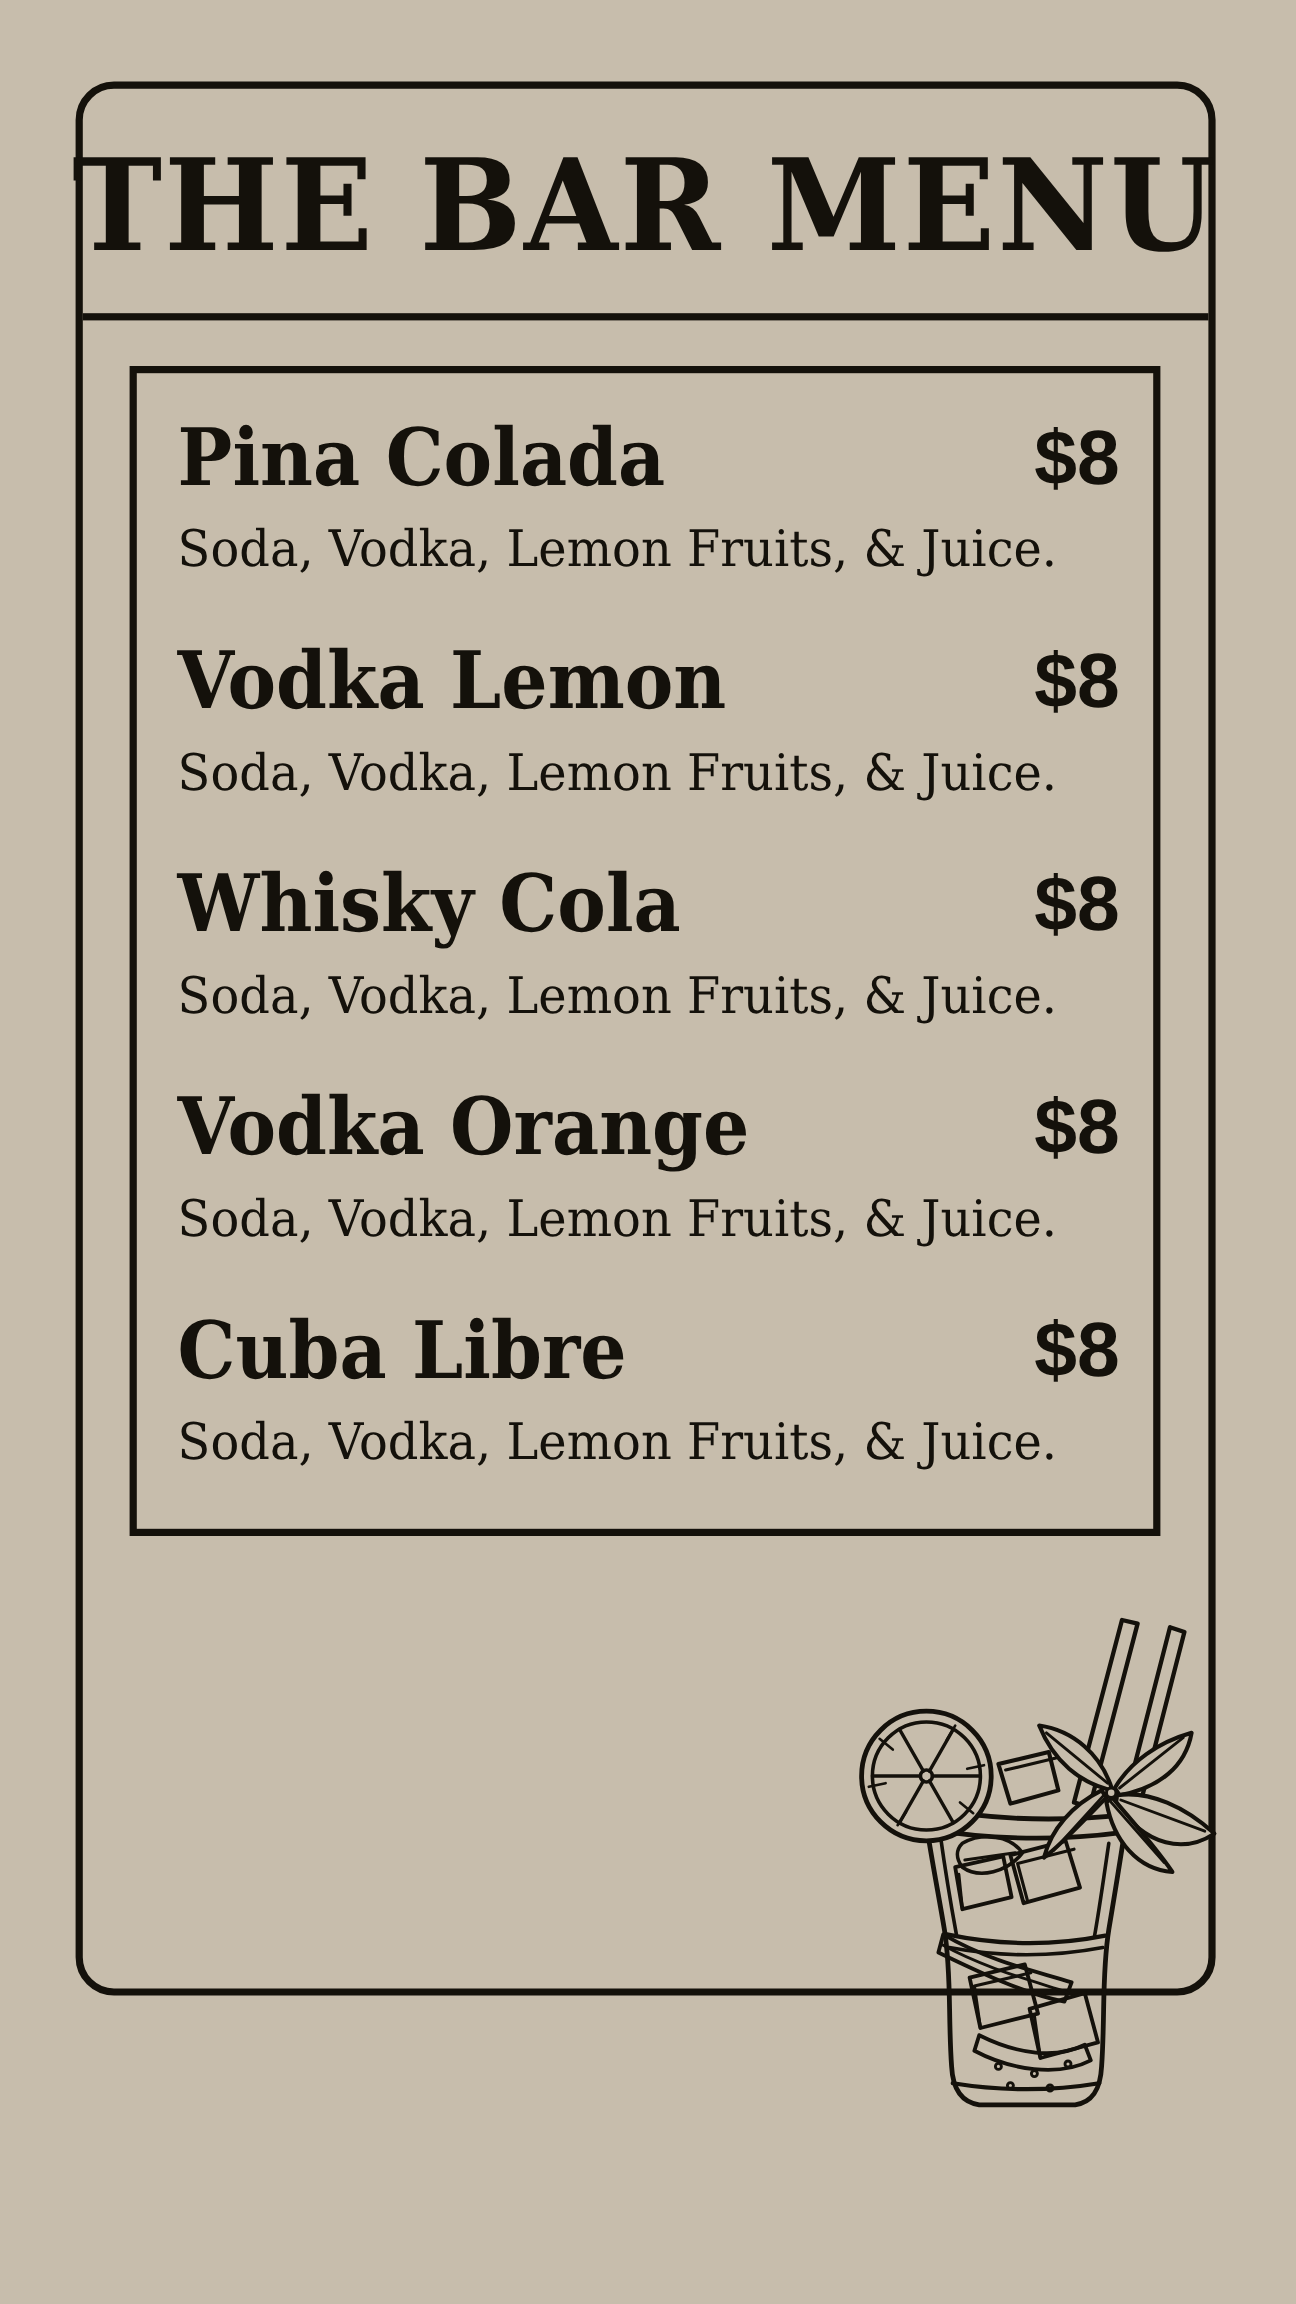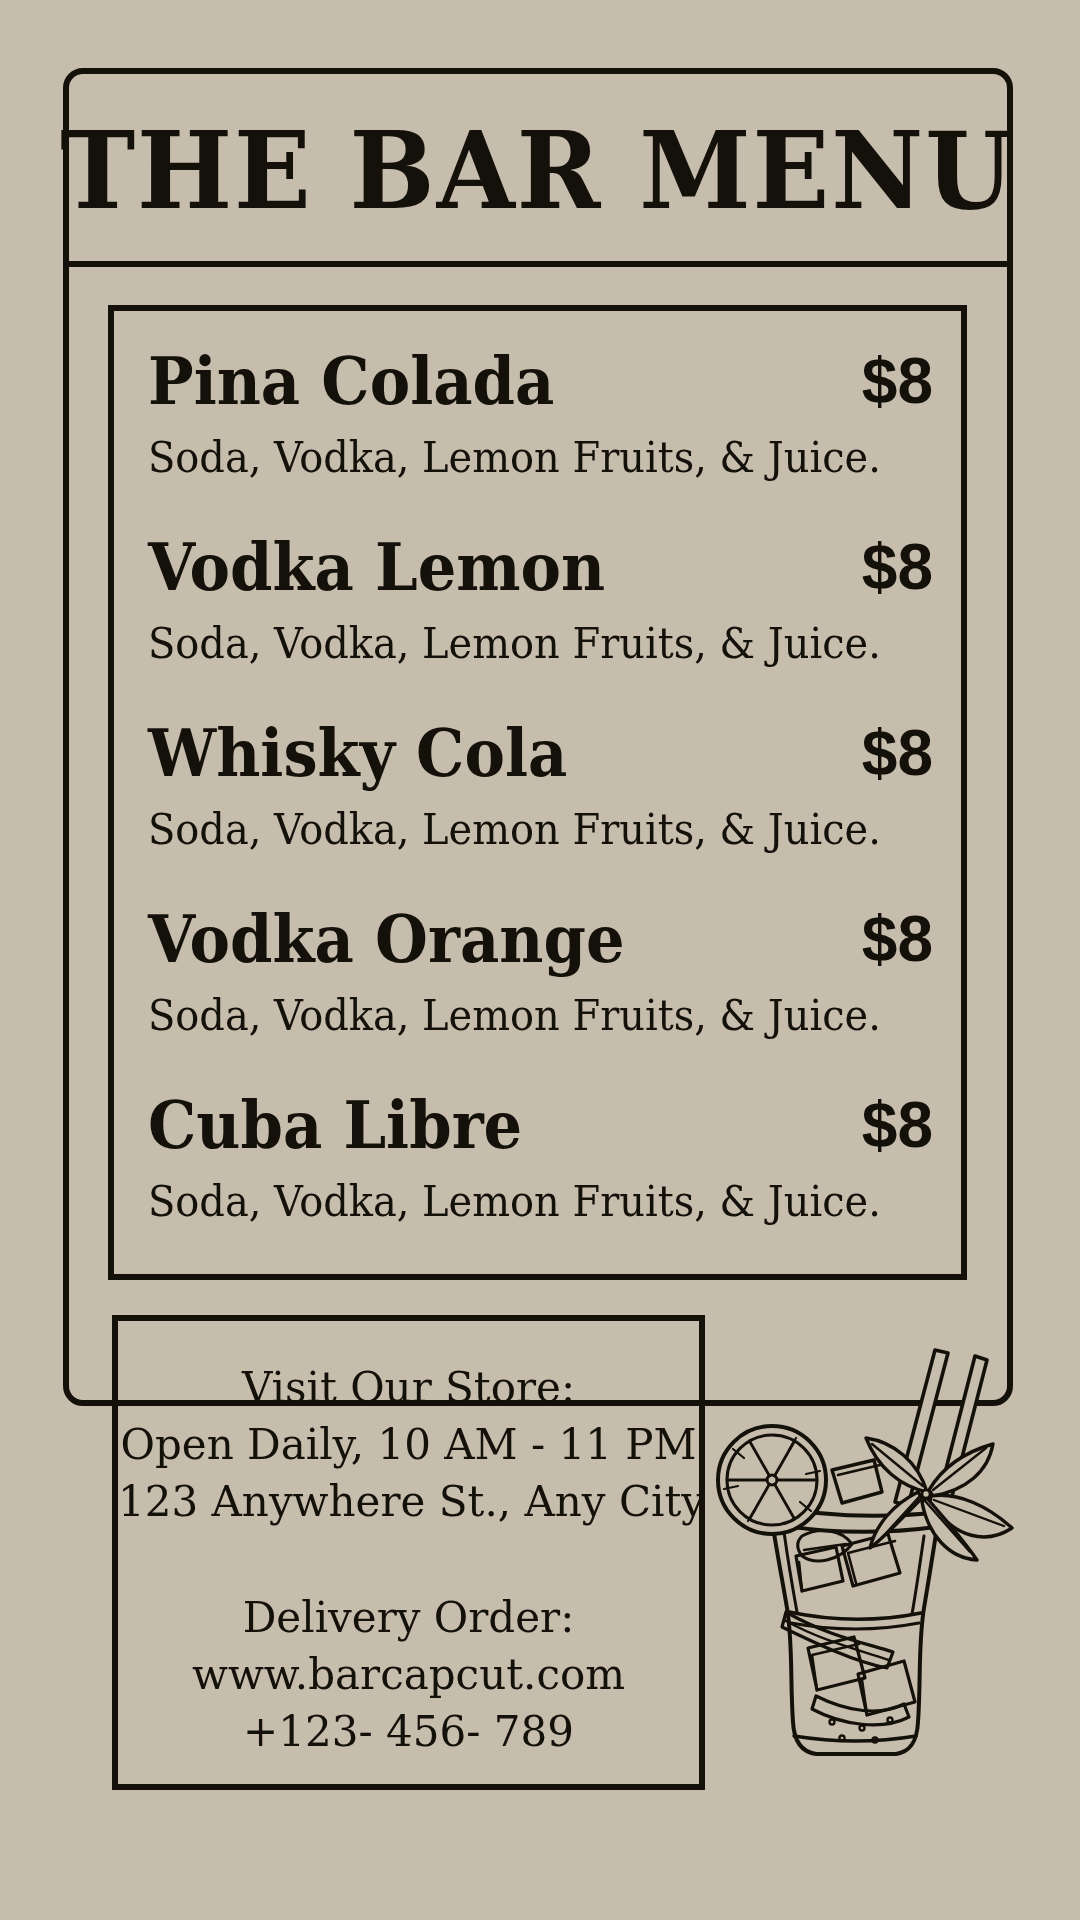--- a/index.html
+++ b/index.html
@@ -12,23 +12,23 @@
     background:var(--bg);
     font-family:"DejaVu Serif","Liberation Serif",serif;
     color:var(--ink);
     overflow:hidden;
     position:relative;
   }
   .page{position:absolute;inset:0;background:var(--bg);}
   .card{
     position:absolute;
     left:63px;top:68px;
-    width:950px;height:1338px;
+    width:950px;height:1595px;
     border:6px solid var(--ink);
-    border-radius:20px;
+    border-radius:32px;
   }
   .card-header{
     height:193px;
     border-bottom:6px solid var(--ink);
     display:flex;align-items:center;justify-content:center;
   }
   .title{
     font-family:"DejaVu Serif",serif;
     font-weight:bold;
     font-size:106px;
@@ -136,28 +136,20 @@
   <div class="item">
     <div class="name-row">
       <span class="name">Cuba Libre</span>
       <span class="price">$8</span>
     </div>
     <div class="desc">Soda, Vodka, Lemon Fruits, &amp; Juice.</div>
   </div>
 </div>
     </section>
 
-    <section class="info-panel">
-      <p>Visit Our Store:</p>
-      <p>Open Daily, 10 AM - 11 PM</p>
-      <p>123 Anywhere St., Any City</p>
-      <p class="gap">Delivery Order:</p>
-      <p>www.barcapcut.com</p>
-      <p>+123- 456- 789</p>
-    </section>
 
     <svg class="cocktail" viewBox="0 0 330 470" fill="none" stroke="#14110b" stroke-width="4" stroke-linecap="round" stroke-linejoin="round">
 
       <g>
         <path d="M80,168 C86,208 92,238 97,268 C103,305 100,340 103,382 C104,402 112,412 126,414 L206,414 C220,412 227,402 228,382 C231,340 228,305 234,268 C239,238 244,208 249,174"></path>
         <path d="M78,166 Q164,182 250,172"></path>
         <path d="M82,184 Q164,198 246,187"></path>
         <path d="M94,192 C99,228 103,250 107,272" stroke-width="3"></path>
         <path d="M234,196 C229,230 226,252 222,274" stroke-width="3"></path>
         <path d="M99,272 Q166,286 231,273" stroke-width="3.5"></path>

